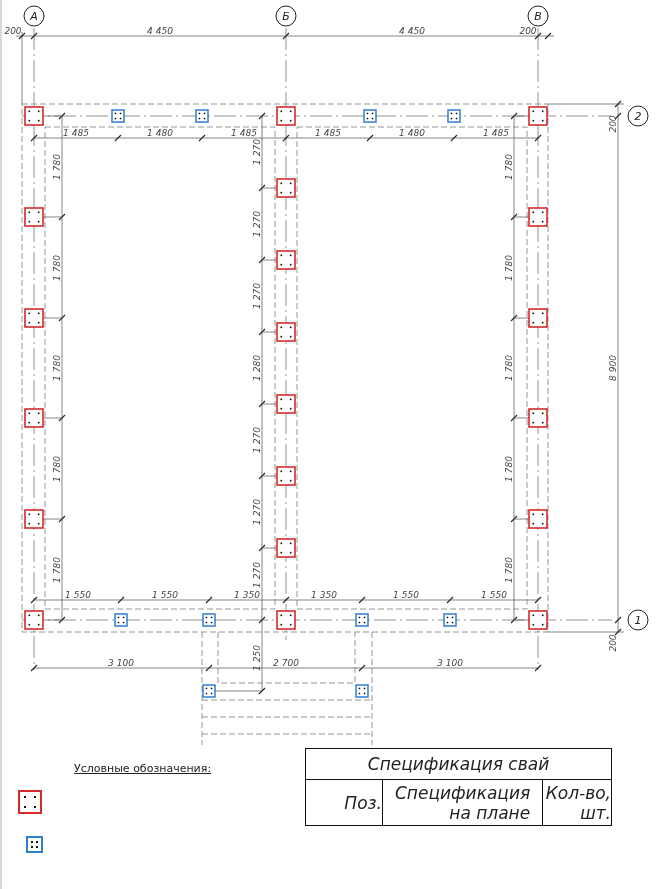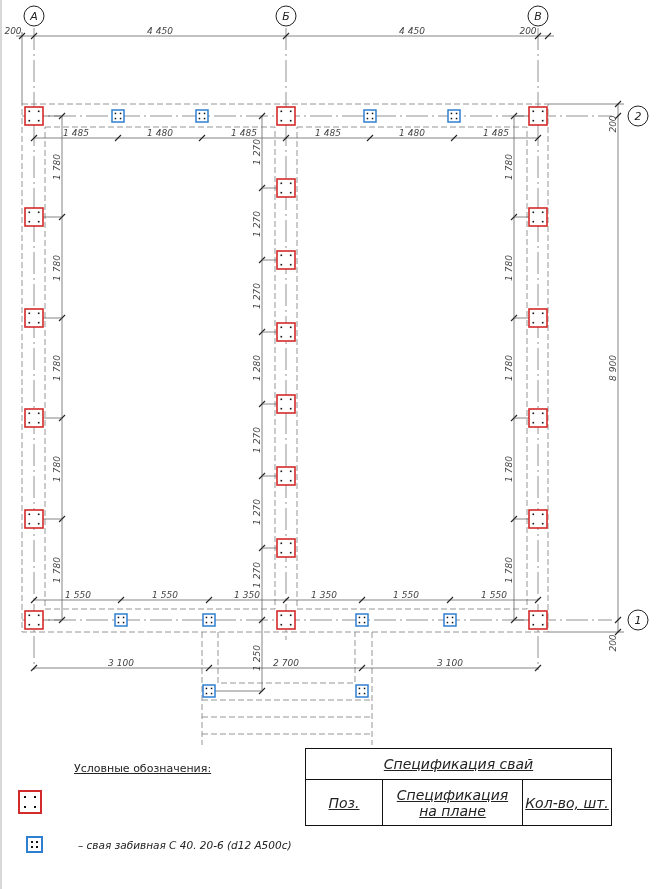--- a/index.html
+++ b/index.html
@@ -16,23 +16,23 @@
                   text-decoration:underline; color:#222; white-space:nowrap; }
   .legend-row { position:absolute; left:0; display:flex; align-items:center; }
   .legend-row .sym { position:relative; box-sizing:border-box; }
   .legend-row .txt { font-size:10.5px; font-style:italic; color:#222; white-space:nowrap; }
   .sym-red { width:24px; height:24px; border:2px solid #d42a2a; }
   .sym-blue { width:17px; height:17px; border:2px solid #2f7fd0; }
   .dot { position:absolute; width:2px; height:2px; background:#111; }
   
   .spec { position:absolute; left:305px; top:748px; width:307px; border-collapse:collapse;
           font-style:italic; color:#222; }
-  .spec td { border:1.5px solid #111; text-align:center; font-size:14px; padding:0;text-decoration:underline; }
+  .spec td { border:1.5px solid #111; text-align:center; font-size:17px; padding:0; }
   .spec .hdr { height:31px; font-size:12px; }
-  .spec .colh td { height:45px; }
+  .spec .colh td { height:45px;text-align:right; }
   .spec .r1 td { height:29px; }
   .spec .r2 td { height:29px; }
   .spec .cell-sym { display:inline-block; vertical-align:middle; }
 </style>
 </head>
 <body>
 
 <div class="sheet">
   <div class="left-edge"></div>
 
@@ -287,21 +287,20 @@
           <span class="dot" style="right:4px;bottom:4px;"></span>
       </div>
     </div>
     <div class="legend-row" style="top:78px;left:8px;">
       <div class="sym sym-blue">
         <span class="dot" style="left:3px;top:3px;"></span>
           <span class="dot" style="right:3px;top:3px;"></span>
         <span class="dot" style="left:3px;bottom:3px;"></span>
           <span class="dot" style="right:3px;bottom:3px;"></span>
       </div>
-      <span class="txt" style="margin-left:35px;">– свая забивная С 40. 20-6 (d12 A500с)</span>
     </div>
   </div>
 
   <table class="spec">
     <tbody>
         <tr class="hdr">
       <td colspan="3">Спецификация свай</td>
     </tr>
     <tr class="colh">
       <td style="width:76px;">Поз.</td>

